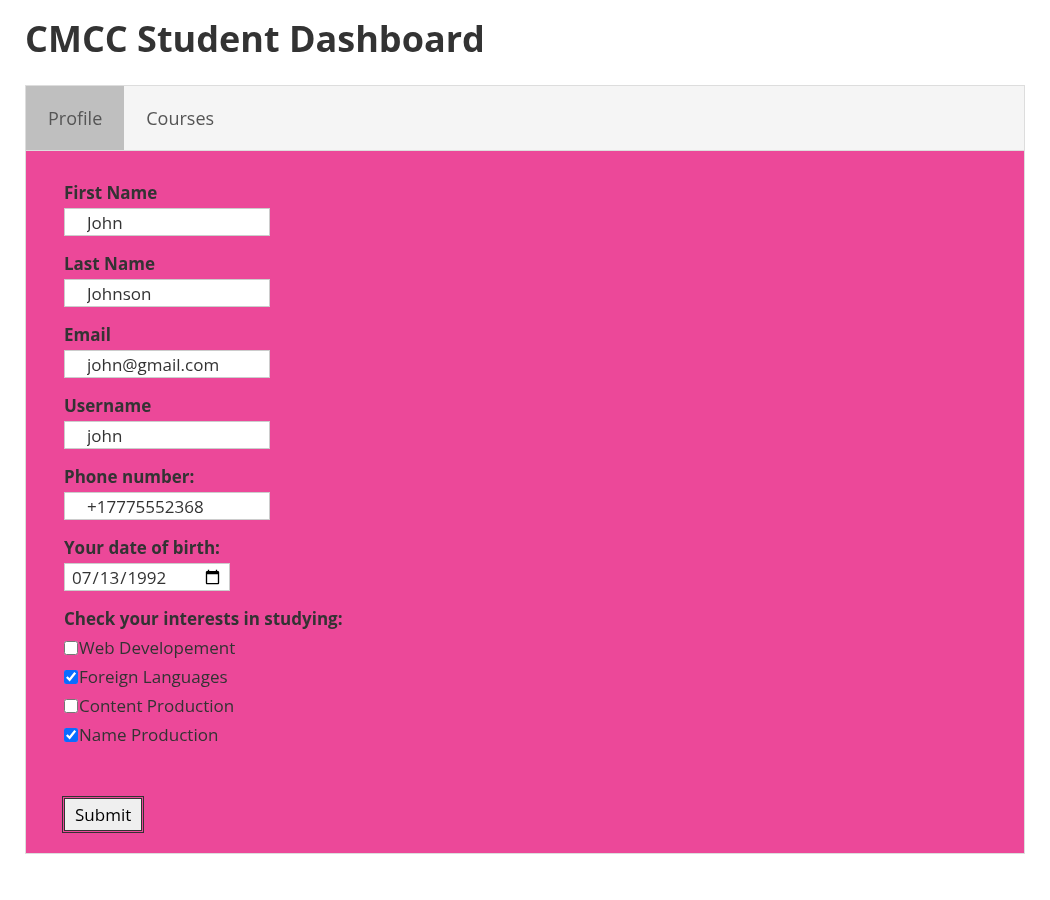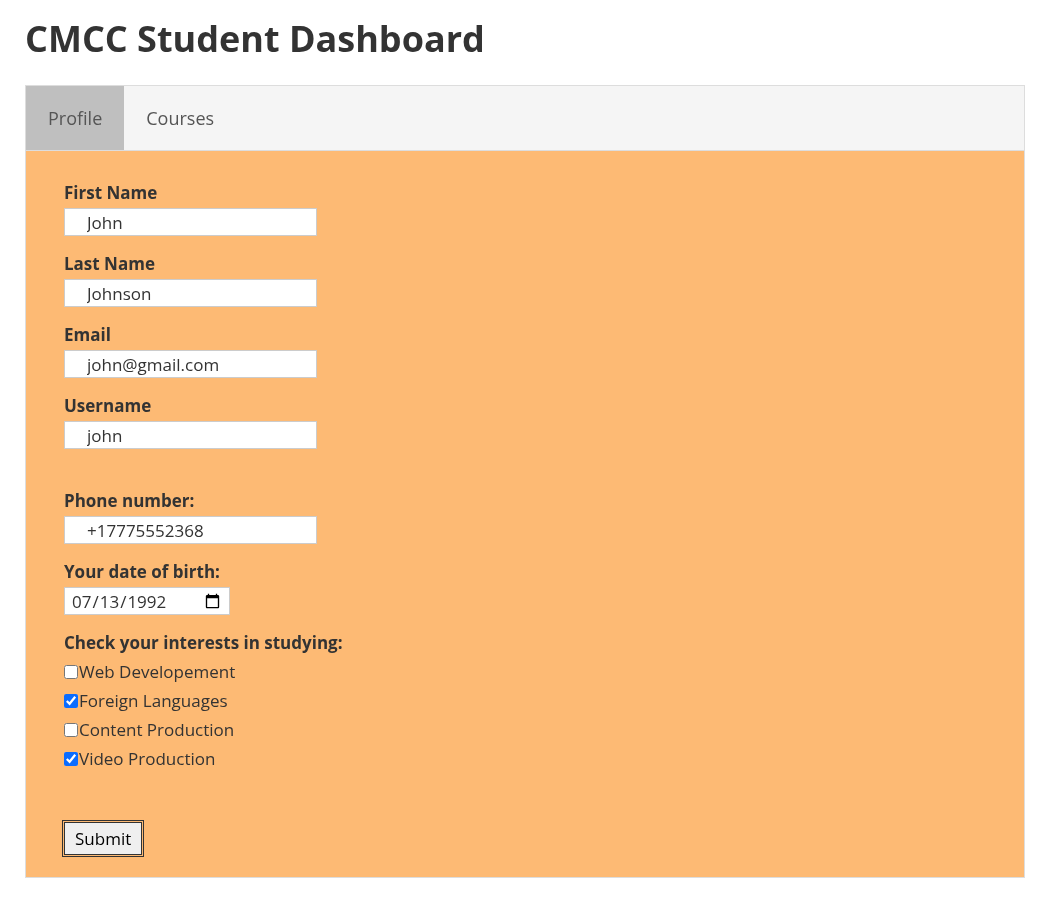--- a/index.html
+++ b/index.html
@@ -11,21 +11,21 @@
       padding: 0 25px 20px 25px;
     }
     h1 {
       font-weight: 700;
       font-size: 36px;
       color: #333;
       margin: 14px 0 22px 0;
     }
     .tab-container {
       border: 1px solid #ddd;
-      background: #fdba74;
+      background: #ec4899;
     }
     .tab-bar {
       display: flex;
       background: #f5f5f5;
       border-bottom: 1px solid #ddd;
     }
     .tab {
       padding: 20px 22px;
       font-size: 18px;
       color: #555;
@@ -36,40 +36,40 @@
       background: #bfbfbf;
       color: #555;
     }
     .tab-content {
       padding: 30px 38px 22px 38px;
     }
     .form-group {
       margin-bottom: 16px;
     }
     .form-group.spacer-above {
-      margin-top: 40px;
+      margin-top: 16px;
     }
     .form-label {
       display: block;
       font-weight: 700;
       font-size: 17px;
       color: #333;
       margin-bottom: 4px;
     }
     input[type="text"], input[type="email"], input[type="date"] {
       height: 28px;
       padding: 2px 6px;
       font-size: 17px;
       color: #333;
       border: 1px solid #ccc;
       font-family: inherit;
       background: #fff;
     }
     input[type="text"], input[type="email"] {
-      width: 253px;
+      width: 206px;
       padding-left: 22px;
     }
     input[type="date"] {
       width: 166px;
       padding: 2px 6px;
     }
     .interests {
       margin-top: 10px;
     }
     .interest-row {
@@ -149,20 +149,20 @@
       <div class="interest-row">
         <input type="checkbox" checked="" style="">
         <span>Foreign Languages</span>
       </div>
       <div class="interest-row">
         <input type="checkbox" style="">
         <span>Content Production</span>
       </div>
       <div class="interest-row">
         <input type="checkbox" checked="" style="">
-        <span>Video Production</span>
+        <span>Name Production</span>
       </div>
     </div>
 
     <button class="submit-btn">Submit</button>
 
   </div>
 </div>
 
 </body></html>

